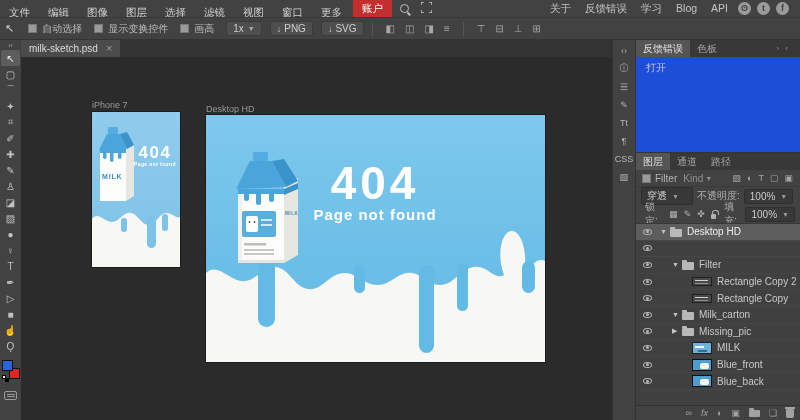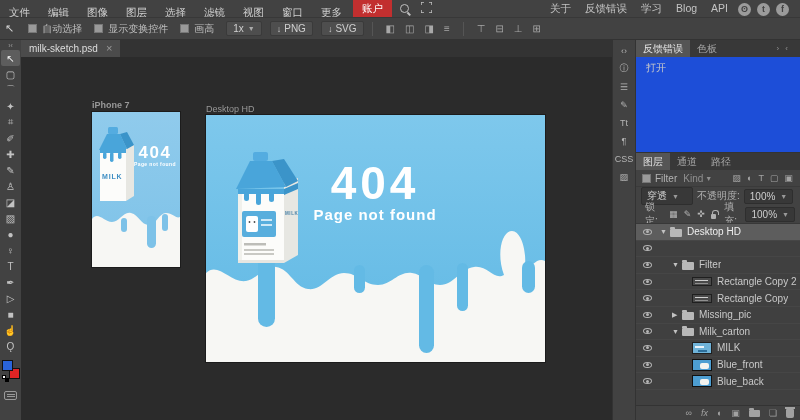--- a/index.html
+++ b/index.html
@@ -7,21 +7,21 @@
     font-family:"Liberation Sans", sans-serif; -webkit-font-smoothing:antialiased; }
   .app { width:800px; height:420px; display:flex; flex-direction:column; font-size:11px; color:#c8c8c8; }
 
   
   .menubar { height:17px; background:#424242; display:flex; align-items:center; flex:none; font-size:10.5px; }
   .menubar .menu-item { padding:4px 9px; height:17px; line-height:17px; color:#cfcfcf; cursor:default; }
   .menubar .account-btn { background:#c22f2f; color:#fff; padding:0 9px; height:17px; line-height:17px; margin-left:2px; }
   .mag { width:9px; height:9px; border:1.5px solid #c0c0c0; border-radius:50%; position:relative; display:inline-block; margin:0 8px; }
   .mag::after { content:''; position:absolute; width:4px; height:1.5px; background:#c0c0c0; transform:rotate(45deg); left:6px; top:8px; }
   .fullscreen-svg { margin:0 4px; display:inline-block; }
-  .mb-right { margin-left:auto; display:flex; align-items:flex-end; }
+  .mb-right { margin-left:auto; display:flex; align-items:flex-start; }
   .mb-right .menu-link { padding:0 7px; color:#c4c4c4; }
   .social { width:13px; height:13px; border-radius:50%; background:#9b9b9b; color:#424242; font-size:9px; font-weight:bold;
     text-align:center; line-height:13px; margin:0 3px; }
   .mb-right .pad { width:8px; }
 
   
   .optionsbar { height:23px; background:#424242; border-top:1px solid #383838; border-bottom:1px solid #333;
     display:flex; align-items:center; flex:none; font-size:10px; color:#bdbdbd; }
   .opt-toolicon { padding:0 6px 0 5px; font-size:11px; color:#d5d5d5; }
   .cb { width:9px; height:9px; background:#9a9a9a; border:1px solid #777; display:inline-block; margin:0 5px 0 8px; flex:none; }
@@ -305,21 +305,21 @@
 
     <div class="workspace">
       <div class="tabbar">
         <div class="doc-tab">
           <span>milk-sketch.psd</span>
           <span class="close">×</span>
         </div>
       </div>
       <div class="canvas">
 
-        <div class="artboard-label" style="left:71px; top:43px;font-weight:bold;">iPhone 7</div>
+        <div class="artboard-label" style="left:71px; top:43px;">iPhone 7</div>
         <div class="artboard" style="left:71px; top:55px; width:88px; height:155px;">
           <svg width="88" height="155" viewBox="0 0 88 155">
             <defs>
               <linearGradient id="sky1" x1="0" y1="0" x2="0" y2="1">
                 <stop offset="0" stop-color="#90cbec"></stop>
                   <stop offset="1" stop-color="#7dc2e8"></stop>
               </linearGradient>
             </defs>
             <rect width="88" height="155" fill="url(#sky1)"></rect>
             <g>
@@ -522,32 +522,32 @@
             <span class="ind ind2">
               <span class="caret"></span>
               <span class="thumb rect"></span>
               <span class="lname">Rectangle Copy</span>
             </span>
           </div>
 
           <div class="lrow">
             <span class="eye"></span>
             <span class="ind ind1">
+              <span class="caret">▼</span>
+              <span class="thumb folder"></span>
+              <span class="lname">Milk_carton</span>
+            </span>
+          </div>
+
+          <div class="lrow">
+            <span class="eye"></span>
+            <span class="ind ind1">
               <span class="caret">▶</span>
               <span class="thumb folder"></span>
               <span class="lname">Missing_pic</span>
-            </span>
-          </div>
-
-          <div class="lrow">
-            <span class="eye"></span>
-            <span class="ind ind1">
-              <span class="caret">▼</span>
-              <span class="thumb folder"></span>
-              <span class="lname">Milk_carton</span>
             </span>
           </div>
 
           <div class="lrow">
             <span class="eye"></span>
             <span class="ind ind2">
               <span class="caret"></span>
               <span class="thumb milk"></span>
               <span class="lname">MILK</span>
             </span>

